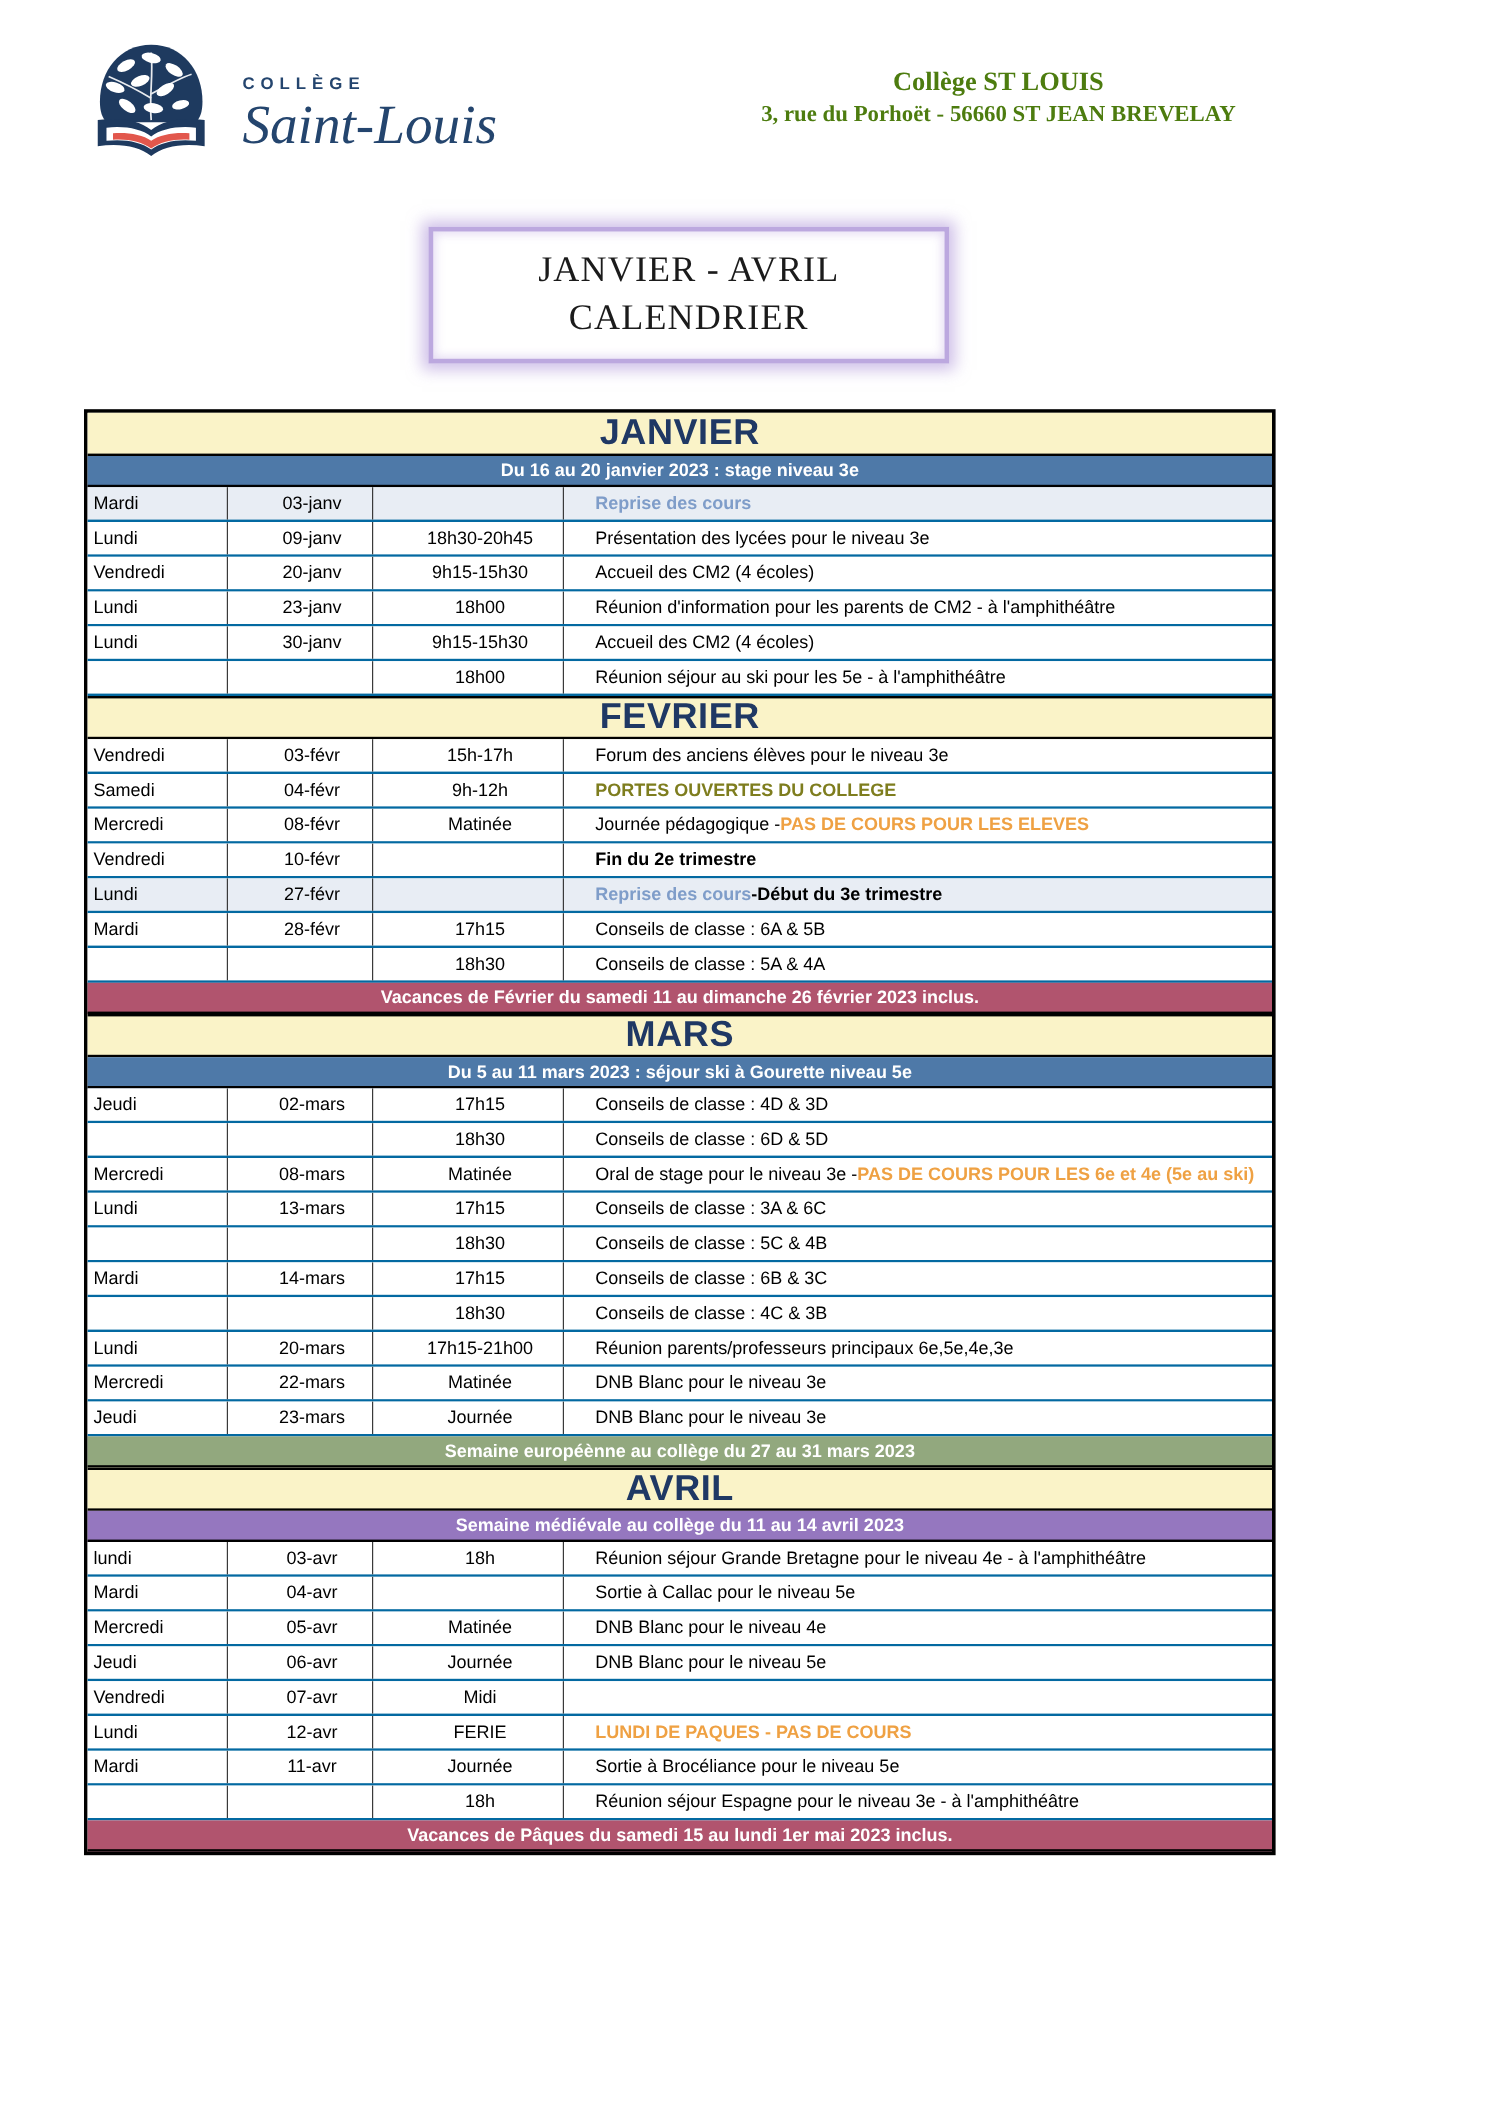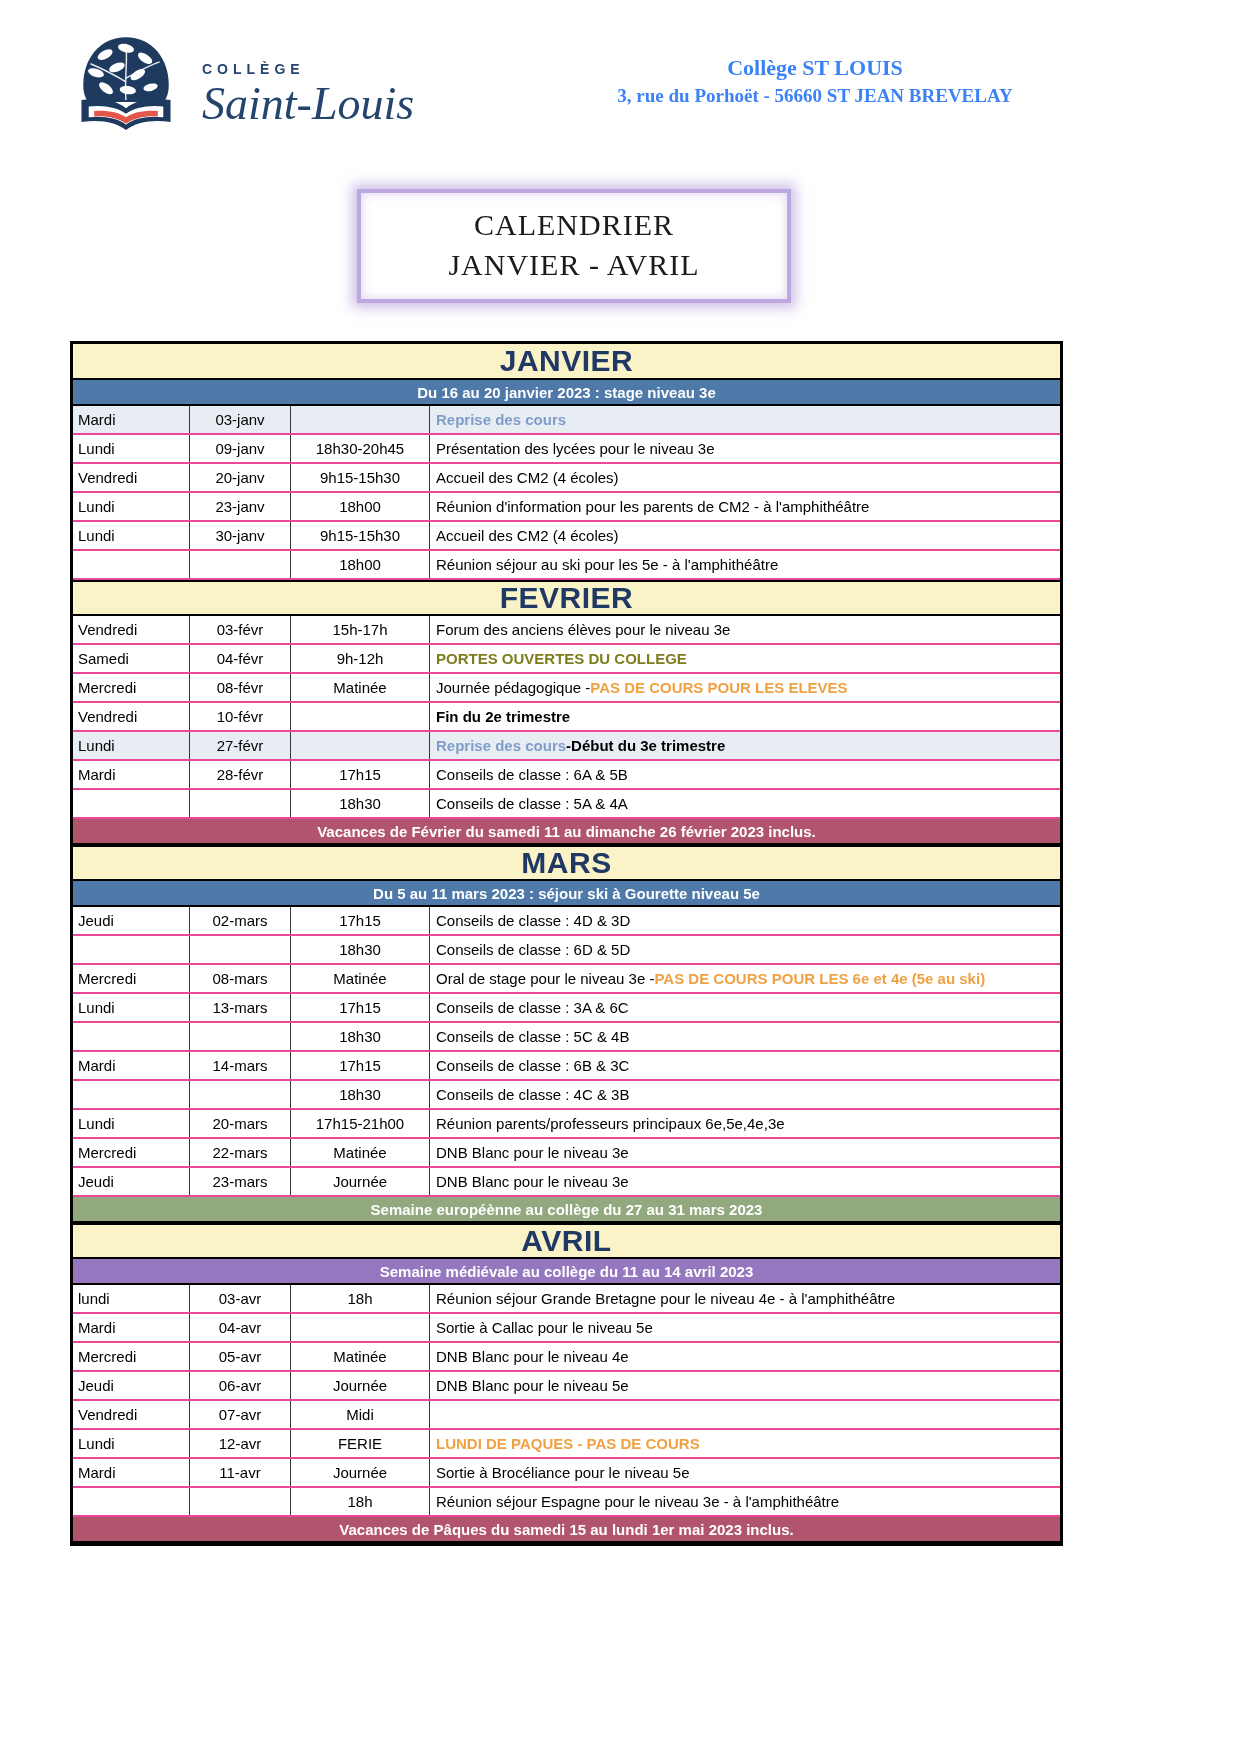--- a/index.html
+++ b/index.html
@@ -6,22 +6,22 @@
   html,body { width:1240px; background:#ffffff; font-family:"Liberation Sans", sans-serif; }
   body { height:1754px; position:relative; }
 
   
   .page-header { position:relative; height:175px; }
   .logo-wrap { position:absolute; left:76px; top:32px; display:flex; align-items:center; }
   .logo-icon { width:100px; height:118px; }
   .brand-text { margin-left:26px; padding-top:8px; }
   .brand-top { font-size:14px; font-weight:bold; letter-spacing:5px; color:#24456E; margin-bottom:2px; }
   .brand-script { font-family:"Liberation Serif", serif; font-style:italic; font-size:46px; color:#24456E; line-height:1.1; }
-  .school-block { position:absolute; left:515px; width:600px; top:55px; text-align:center;
-                  font-family:"Liberation Serif", serif; font-weight:bold; color:#3b82f6; }
+  .school-block { position:absolute; left:532px; width:600px; top:55px; text-align:center;
+                  font-family:"Liberation Serif", serif; font-weight:bold; color:#4d7c0f; }
   .school-name { font-size:22px; margin-bottom:4px; }
   .school-address { font-size:19px; }
 
   
   .title-wrap { margin:14px 0 38px 357px; width:434px; }
   .title-box { border:4px solid #BCA8DF; background:#ffffff; padding:12px 0 14px 0; text-align:center;
                box-shadow: 0 0 12px 5px rgba(168,140,214,0.55), inset 0 0 8px 2px rgba(168,140,214,0.30); }
   .title-line { font-family:"Liberation Serif", serif; font-size:30px; color:#1b1b1b; letter-spacing:1px; line-height:40px; }
 
   
@@ -31,21 +31,21 @@
                font-size:30px; font-weight:bold; letter-spacing:0.5px;
                border-top:2px solid #000; border-bottom:2px solid #000; }
   .calendar > .month-row:first-child { border-top:none; }
   .banner-row { height:26px; display:flex; align-items:center; justify-content:center;
                 color:var(--banner-text); font-size:15px; font-weight:bold;
                 border-bottom:2px solid #000; }
   .banner-blue   { background:var(--banner-blue); }
   .banner-rose   { background:var(--banner-rose); }
   .banner-green  { background:var(--banner-green); }
   .banner-purple { background:var(--banner-purple); }
-  .event-row { display:flex; height:29px; border-bottom:2px solid #ec4899; font-size:15px; background:#fff; }
+  .event-row { display:flex; height:29px; border-bottom:2px solid #0369a1; font-size:15px; background:#fff;gap:20px; }
   .event-row:last-child { border-bottom:none; }
   .event-row.hl { background:var(--highlight-row-bg); }
   .cell { display:flex; align-items:center; border-right:1px solid #3a3a3a; height:100%; }
   .cell-day  { width:117px; padding-left:5px; }
   .cell-date { width:101px; justify-content:center; }
   .cell-time { width:139px; justify-content:center; }
   .cell-desc { flex:1; border-right:none; padding-left:6px; white-space:nowrap; overflow:hidden; }
   .seg-normal  { color:#000; }
   .seg-bold    { color:#000; font-weight:bold; }
   .seg-reprise { color:var(--reprise-text); font-weight:bold; }
@@ -85,22 +85,22 @@
     </div>
   </div>
   <div class="school-block">
     <div class="school-name">Collège ST LOUIS</div>
     <div class="school-address">3, rue du Porhoët - 56660 ST JEAN BREVELAY</div>
   </div>
 </div>
 
 <div class="title-wrap">
   <div class="title-box">
+    <div class="title-line">JANVIER - AVRIL</div>
     <div class="title-line">CALENDRIER</div>
-    <div class="title-line">JANVIER - AVRIL</div>
   </div>
 </div>
 
 <div class="calendar">
     <div class="month-row">JANVIER</div>
     <div class="banner-row banner-blue">Du 16 au 20 janvier 2023 : stage niveau 3e</div>
     <div class="event-row hl">
       <div class="cell cell-day">Mardi</div>
       <div class="cell cell-date">03-janv</div>
       <div class="cell cell-time"></div>

